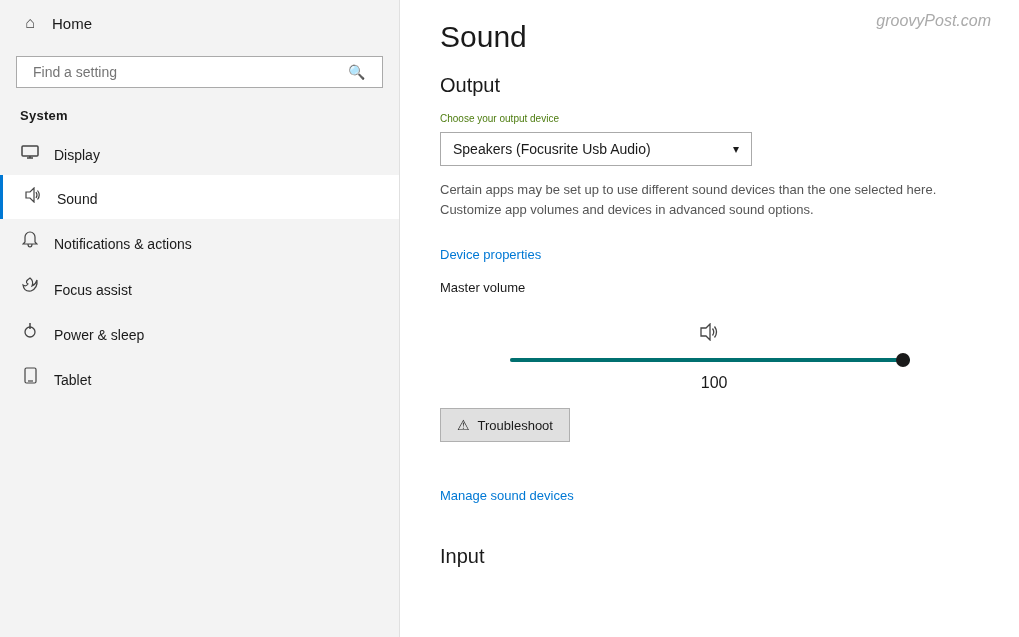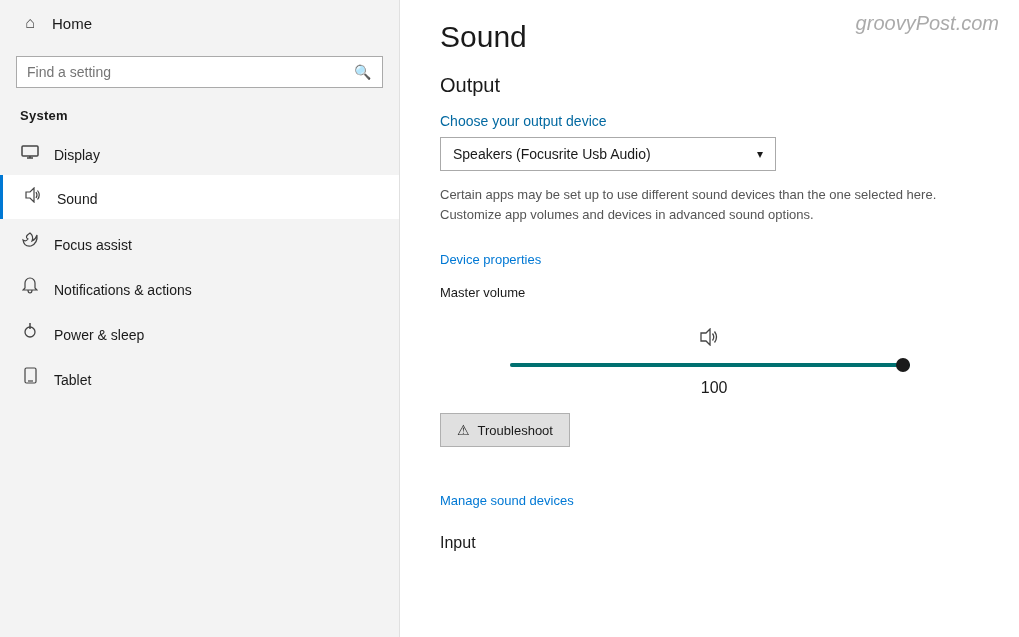--- a/index.html
+++ b/index.html
@@ -36,21 +36,21 @@
     }
 
     .search-container {
       padding: 10px 16px 14px 16px;
     }
     .search-box {
       display: flex;
       align-items: center;
       border: 1px solid #aaa;
       background: #fff;
-      padding: 7px 10px;
+      padding: 7px 16px;
       width: 100%;
       gap: 26px;
     }
     .search-box input {
       border: none;
       outline: none;
       font-size: 14px;
       flex: 1;
       background: transparent;
       color: #555;
@@ -94,54 +94,54 @@
     
     .main-content {
       flex: 1;
       padding: 20px 40px;
       overflow-y: auto;
       background: #fff;
     }
 
     .watermark {
       position: absolute;
-      right: 20px;
+      right: 28px;
       top: 12px;
       color: #aaa;
-      font-size: 20px;
+      font-size: 16px;
       font-style: italic;
     }
 
     .page-title {
       font-size: 30px;
       font-weight: 300;
       color: #1a1a1a;
       margin-bottom: 20px;
     }
 
     .section-heading {
       font-size: 20px;
       font-weight: 300;
       color: #1a1a1a;
       margin-bottom: 16px;
     }
 
     .output-label {
-      font-size: 14px;
-      color: #0369a1;
+      font-size: 10px;
+      color: #4d7c0f;
       margin-bottom: 8px;
     }
 
     .device-select {
       display: flex;
       align-items: center;
       justify-content: space-between;
       border: 1px solid #aaa;
       padding: 8px 12px;
-      width: 336px;
+      width: 312px;
       background: #fff;
       cursor: pointer;
       font-size: 14px;
       color: #1a1a1a;
       margin-bottom: 14px;
     }
 
     .description-text {
       font-size: 13px;
       color: #555;
@@ -223,24 +223,24 @@
       padding: 8px 16px;
       background: #e0e0e0;
       border: 1px solid #b0b0b0;
       cursor: pointer;
       font-size: 13px;
       color: #1a1a1a;
       margin-bottom: 14px;
     }
 
     .input-section-heading {
-      font-size: 16px;
+      font-size: 20px;
       font-weight: 300;
       color: #1a1a1a;
-      margin-top: 8px;
+      margin-top: 24px;
     }
 
     
     .main-wrapper {
       position: relative;
       flex: 1;
       display: flex;
       flex-direction: column;
     }
   </style>
@@ -280,35 +280,35 @@
         <polygon points="2,5 6,5 10,1 10,15 6,11 2,11" stroke="#444" stroke-width="1.2" fill="none"></polygon>
         <path d="M12 5 Q14 8 12 11" stroke="#444" stroke-width="1.2" fill="none"></path>
         <path d="M13.5 3.5 Q17 8 13.5 12.5" stroke="#444" stroke-width="1.2" fill="none"></path>
       </svg>
     </span>
     <span class="item-label">Sound</span>
   </div>
 
   <div class="sidebar-item">
     <span class="item-icon">
-      <svg width="18" height="18" viewBox="0 0 18 18" fill="none" xmlns="http://www.w3.org/2000/svg">
-        <path d="M9 2 Q13 5 11 10 Q15 8 16 4 Q17 12 10 15 Q3 16 2 9 Q5 11 7 8 Q3 6 9 2Z" stroke="#444" stroke-width="1.2" fill="none"></path>
-      </svg>
-    </span>
-    <span class="item-label">Focus assist</span>
-  </div>
-
-  <div class="sidebar-item">
-    <span class="item-icon">
       <svg width="16" height="17" viewBox="0 0 16 17" fill="none" xmlns="http://www.w3.org/2000/svg">
         <path d="M8 1 C5 1 3 3.5 3 6 L3 11 L1 13 L15 13 L13 11 L13 6 C13 3.5 11 1 8 1Z" stroke="#444" stroke-width="1.2" fill="none"></path>
         <path d="M6 13 Q6 16 8 16 Q10 16 10 13" stroke="#444" stroke-width="1.2" fill="none"></path>
       </svg>
     </span>
     <span class="item-label">Notifications &amp; actions</span>
+  </div>
+
+  <div class="sidebar-item">
+    <span class="item-icon">
+      <svg width="18" height="18" viewBox="0 0 18 18" fill="none" xmlns="http://www.w3.org/2000/svg">
+        <path d="M9 2 Q13 5 11 10 Q15 8 16 4 Q17 12 10 15 Q3 16 2 9 Q5 11 7 8 Q3 6 9 2Z" stroke="#444" stroke-width="1.2" fill="none"></path>
+      </svg>
+    </span>
+    <span class="item-label">Focus assist</span>
   </div>
 
   <div class="sidebar-item">
     <span class="item-icon">
       <svg width="16" height="17" viewBox="0 0 16 17" fill="none" xmlns="http://www.w3.org/2000/svg">
         <circle cx="8" cy="10" r="5" stroke="#444" stroke-width="1.3" fill="none"></circle>
         <line x1="8" y1="1" x2="8" y2="7" stroke="#444" stroke-width="1.5"></line>
       </svg>
     </span>
     <span class="item-label">Power &amp; sleep</span>

